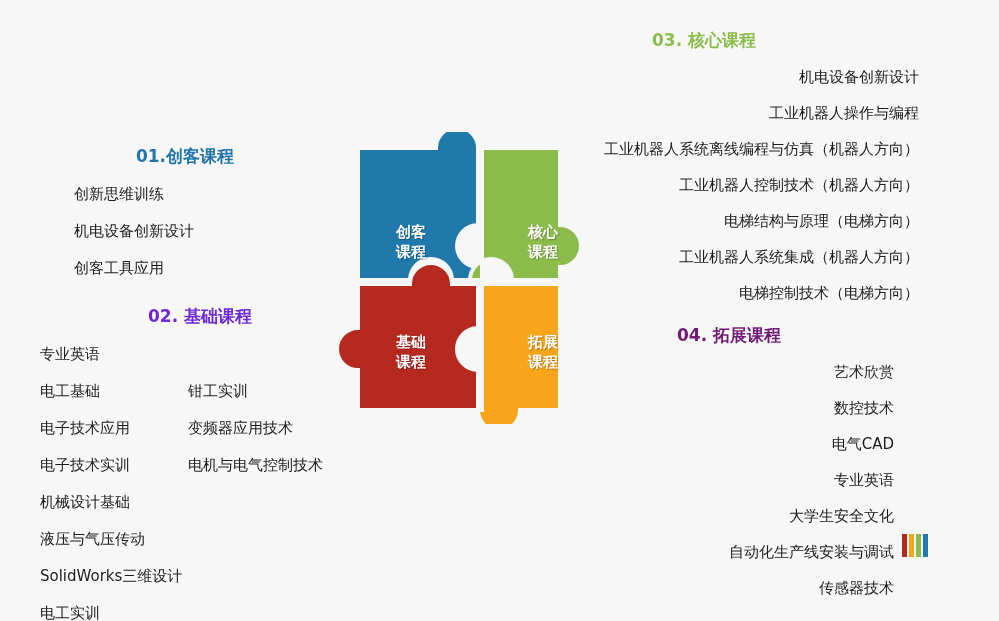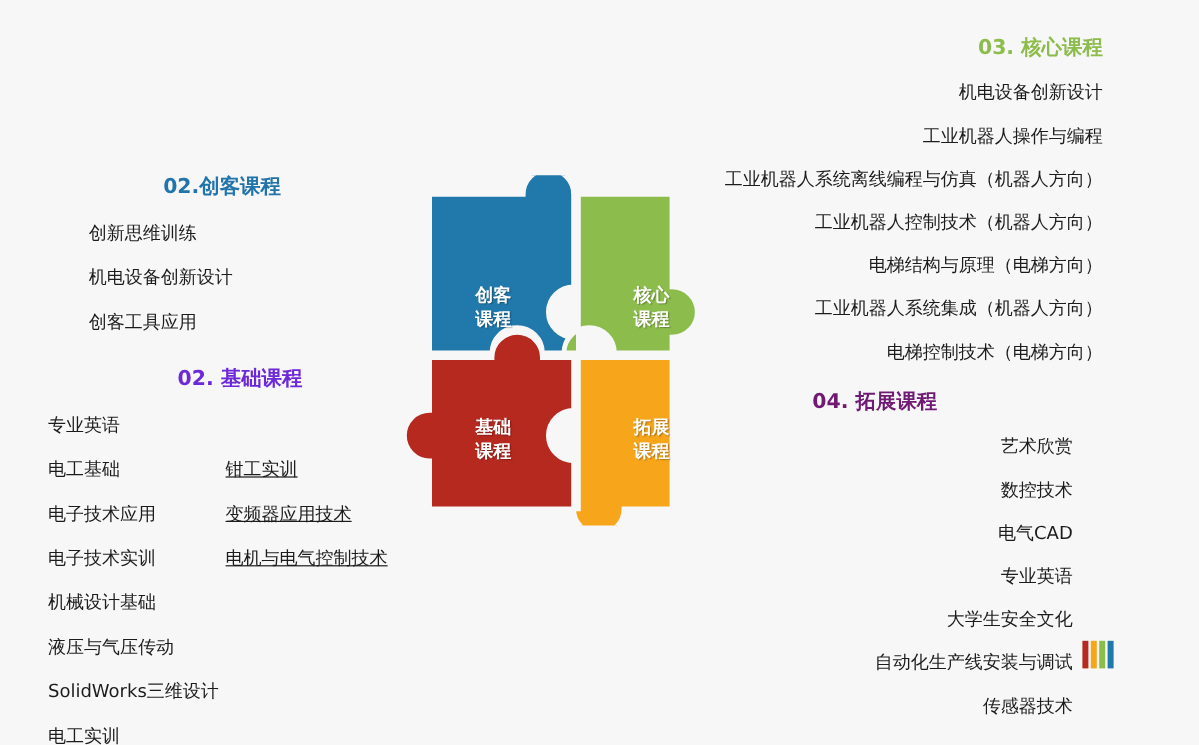--- a/index.html
+++ b/index.html
@@ -40,37 +40,37 @@
   #g01 .group-title { color: #2175ab; margin-bottom: 22px; }
   #g01 .item { margin-bottom: 22px; }
   #g01 .items { text-align: left; padding-left: 14px; }
 
   
   #g02 { left: 40px; top: 308px; width: 320px; }
   #g02 .group-title { color: #b5291f; text-align: center; margin-bottom: 22px; }
   #g02 .rows { position: relative; }
   #g02 .row { display: flex; margin-bottom: 22px; }
   #g02 .col-a { width: 148px; flex: 0 0 148px; }
-  #g02 .col-b { flex: 1 1 auto; text-decoration: underline; }
+  #g02 .col-b { flex: 1 1 auto; }
 
   
   #g03 { right: 80px; top: 32px; width: 430px; text-align: right; }
   #g03 .group-title { color: #8cbd4c; text-align: center; margin-bottom: 21px; }
   #g03 .item { margin-bottom: 21px; }
 
   
   #g04 { right: 105px; top: 327px; width: 330px; text-align: right; }
   #g04 .group-title { color: #f5a21c; text-align: center; margin-bottom: 21px; }
   #g04 .item { margin-bottom: 21px; }
 
   
   #puzzle {
     position: absolute;
     left: 332px;
-    top: 146px;
+    top: 132px;
     width: 292px;
     height: 292px;
   }
   #puzzle svg { display: block; }
   .piece-label {
     position: absolute;
     color: #ffffff;
     font-size: 15px;
     font-weight: bold;
     line-height: 1.35;
@@ -95,21 +95,21 @@
     height: 23px;
   }
   #bars .bar { width: 5px; height: 23px; }
 </style>
 </head>
 <body style="background: rgb(247, 247, 247);">
 
 <div id="canvas">
 
   <div class="group" id="g01">
-    <div class="group-title" style="color: rgb(33, 117, 171);">02.创客课程</div>
+    <div class="group-title" style="color: rgb(33, 117, 171);">01.创客课程</div>
     <div class="items">
       <div class="item">创新思维训练</div>
       <div class="item">机电设备创新设计</div>
       <div class="item">创客工具应用</div>
     </div>
   </div>
 
   <div class="group" id="g02">
     <div class="group-title" style="color: #6d28d9;">02. 基础课程</div>
     <div class="rows">
@@ -143,21 +143,21 @@
       </div>
       <div class="row">
         <div class="item col-a">电工实训</div>
         <div class="item col-b" style="visibility: hidden;"></div>
       </div>
 
     </div>
   </div>
 
   <div class="group" id="g03">
-    <div class="group-title" style="color: rgb(140, 189, 76); text-align: right;">03. 核心课程</div>
+    <div class="group-title" style="color: rgb(140, 189, 76);">03. 核心课程</div>
     <div class="items">
       <div class="item">机电设备创新设计</div>
       <div class="item">工业机器人操作与编程</div>
       <div class="item">工业机器人系统离线编程与仿真（机器人方向）</div>
       <div class="item">工业机器人控制技术（机器人方向）</div>
       <div class="item">电梯结构与原理（电梯方向）</div>
       <div class="item">工业机器人系统集成（机器人方向）</div>
       <div class="item">电梯控制技术（电梯方向）</div>
     </div>
   </div>

